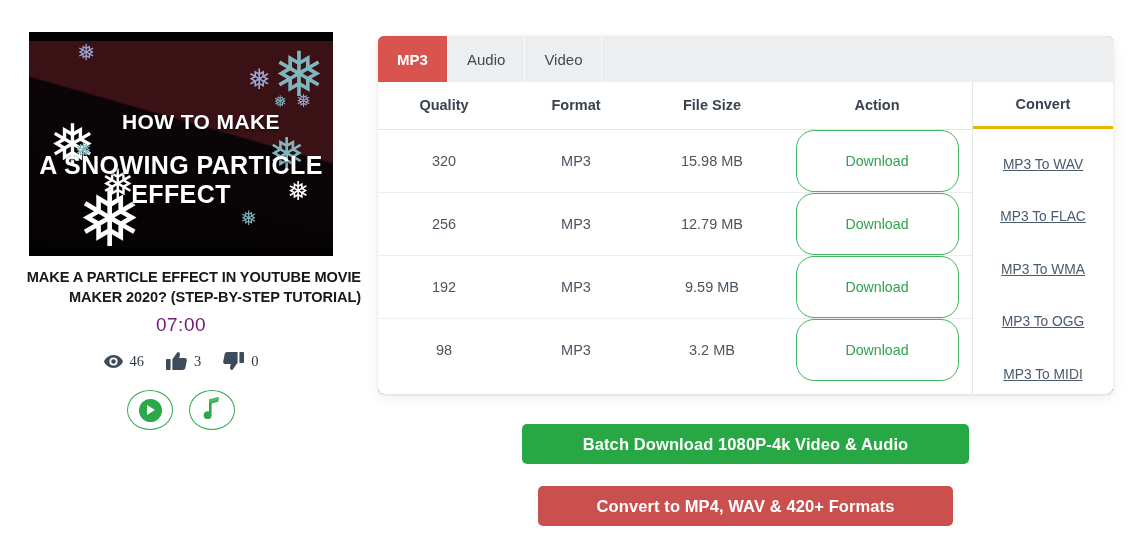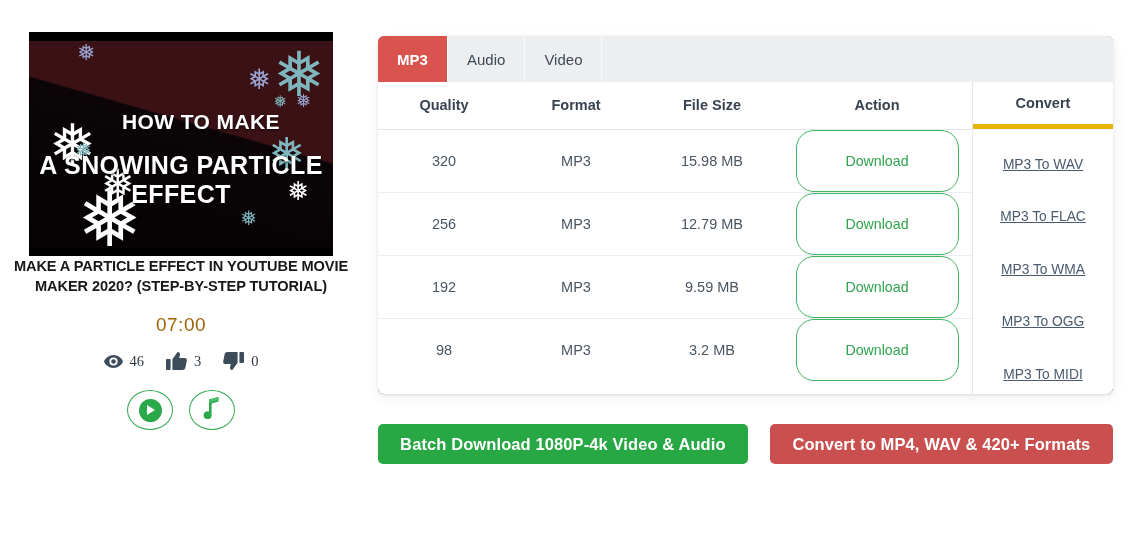--- a/index.html
+++ b/index.html
@@ -43,26 +43,26 @@
   .thumb-text {
     position: absolute; left: 0; right: 0; top: 78px;
     text-align: center; color: #ffffff;
     font-weight: bold; letter-spacing: .4px;
     text-shadow: 0 1px 2px rgba(0,0,0,.85);
   }
   .thumb-line1 { font-size: 21px; padding-left: 40px; }
   .thumb-line2 { font-size: 25px; margin-top: 17px; }
 
   .video-title {
-    width: 360px; text-align: center;
+    margin-top: 11px; width: 360px; text-align: right;
     font-size: 14.6px; font-weight: bold; color: #16181a;
     line-height: 1.38; letter-spacing: -0.1px;
   }
   .video-duration {
-    margin-top: 18px; font-size: 19px; color: #a16207; letter-spacing: .5px;
+    margin-top: 7px; font-size: 19px; color: #701a75; letter-spacing: .5px;
   }
   .stats {
     margin-top: 16px; display: flex; align-items: center; gap: 22px;
     color: #3d4c5a;
   }
   .stat { display: flex; align-items: center; gap: 7px; font-family: Liberation Serif, serif; }
   .stat svg { display: block; }
   .stat-val { font-size: 14.5px; color: #2e3a45; }
 
   .circle-actions {
@@ -129,35 +129,35 @@
     cursor: pointer; text-align: center;
   }
 
   .convert-col {
     width: 141px; background: #ffffff; border-left: 1px solid #e3e6ea;
     border-radius: 0 0 6px 0;
   }
   .convert-head {
     height: 47px; display: flex; align-items: center; justify-content: center;
     font-size: 14.5px; font-weight: bold; color: #39434f;
-    border-bottom: 5px solid #eab308;
+    border-bottom: 3px solid #eab308;
   }
   .convert-list { padding-top: 9px; }
   .convert-cell {
     height: 52.5px; display: flex; align-items: center; justify-content: center;
   }
   .convert-link {
     font-size: 13.8px; color: #4a5b6e; text-decoration: underline;
     cursor: pointer; white-space: nowrap;
   }
 
   
   .cta-wrap {
     position: absolute; left: 378px; top: 424px; width: 735px;
-    display: flex; flex-direction: row; align-items: center; gap: 22px;
+    display: flex; flex-direction: column; align-items: center; gap: 22px;
   }
   .cta {
     border: none; border-radius: 5px; color: #ffffff; cursor: pointer;
     font-family: "Liberation Sans", sans-serif;
   }
   .cta-green {
     width: 447px; height: 40px; background: #28a745;
     font-size: 16.5px; font-weight: bold; letter-spacing: .1px;
   }
   .cta-red {

